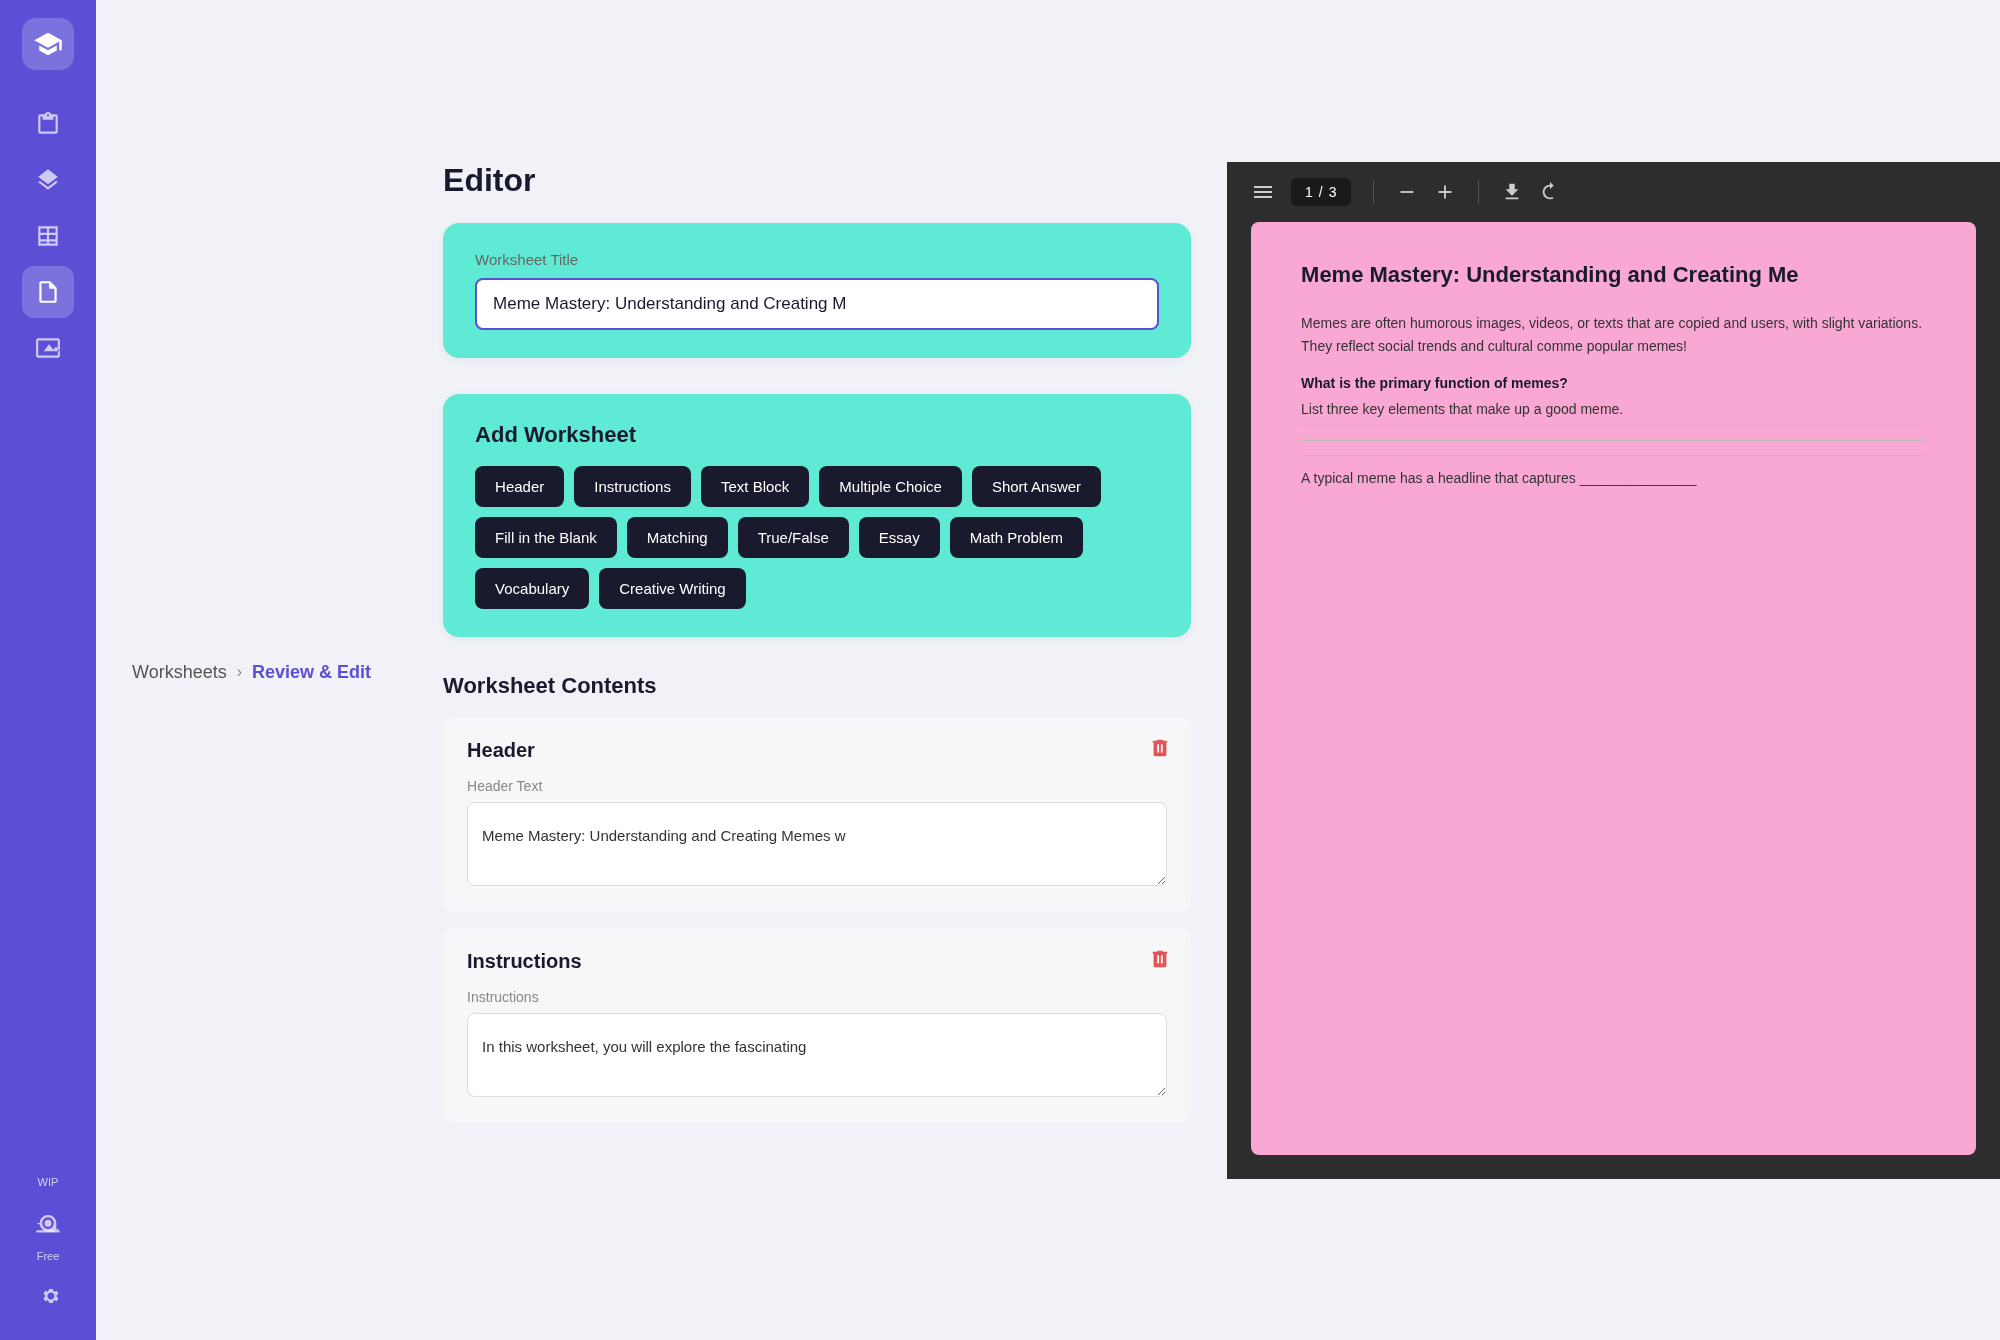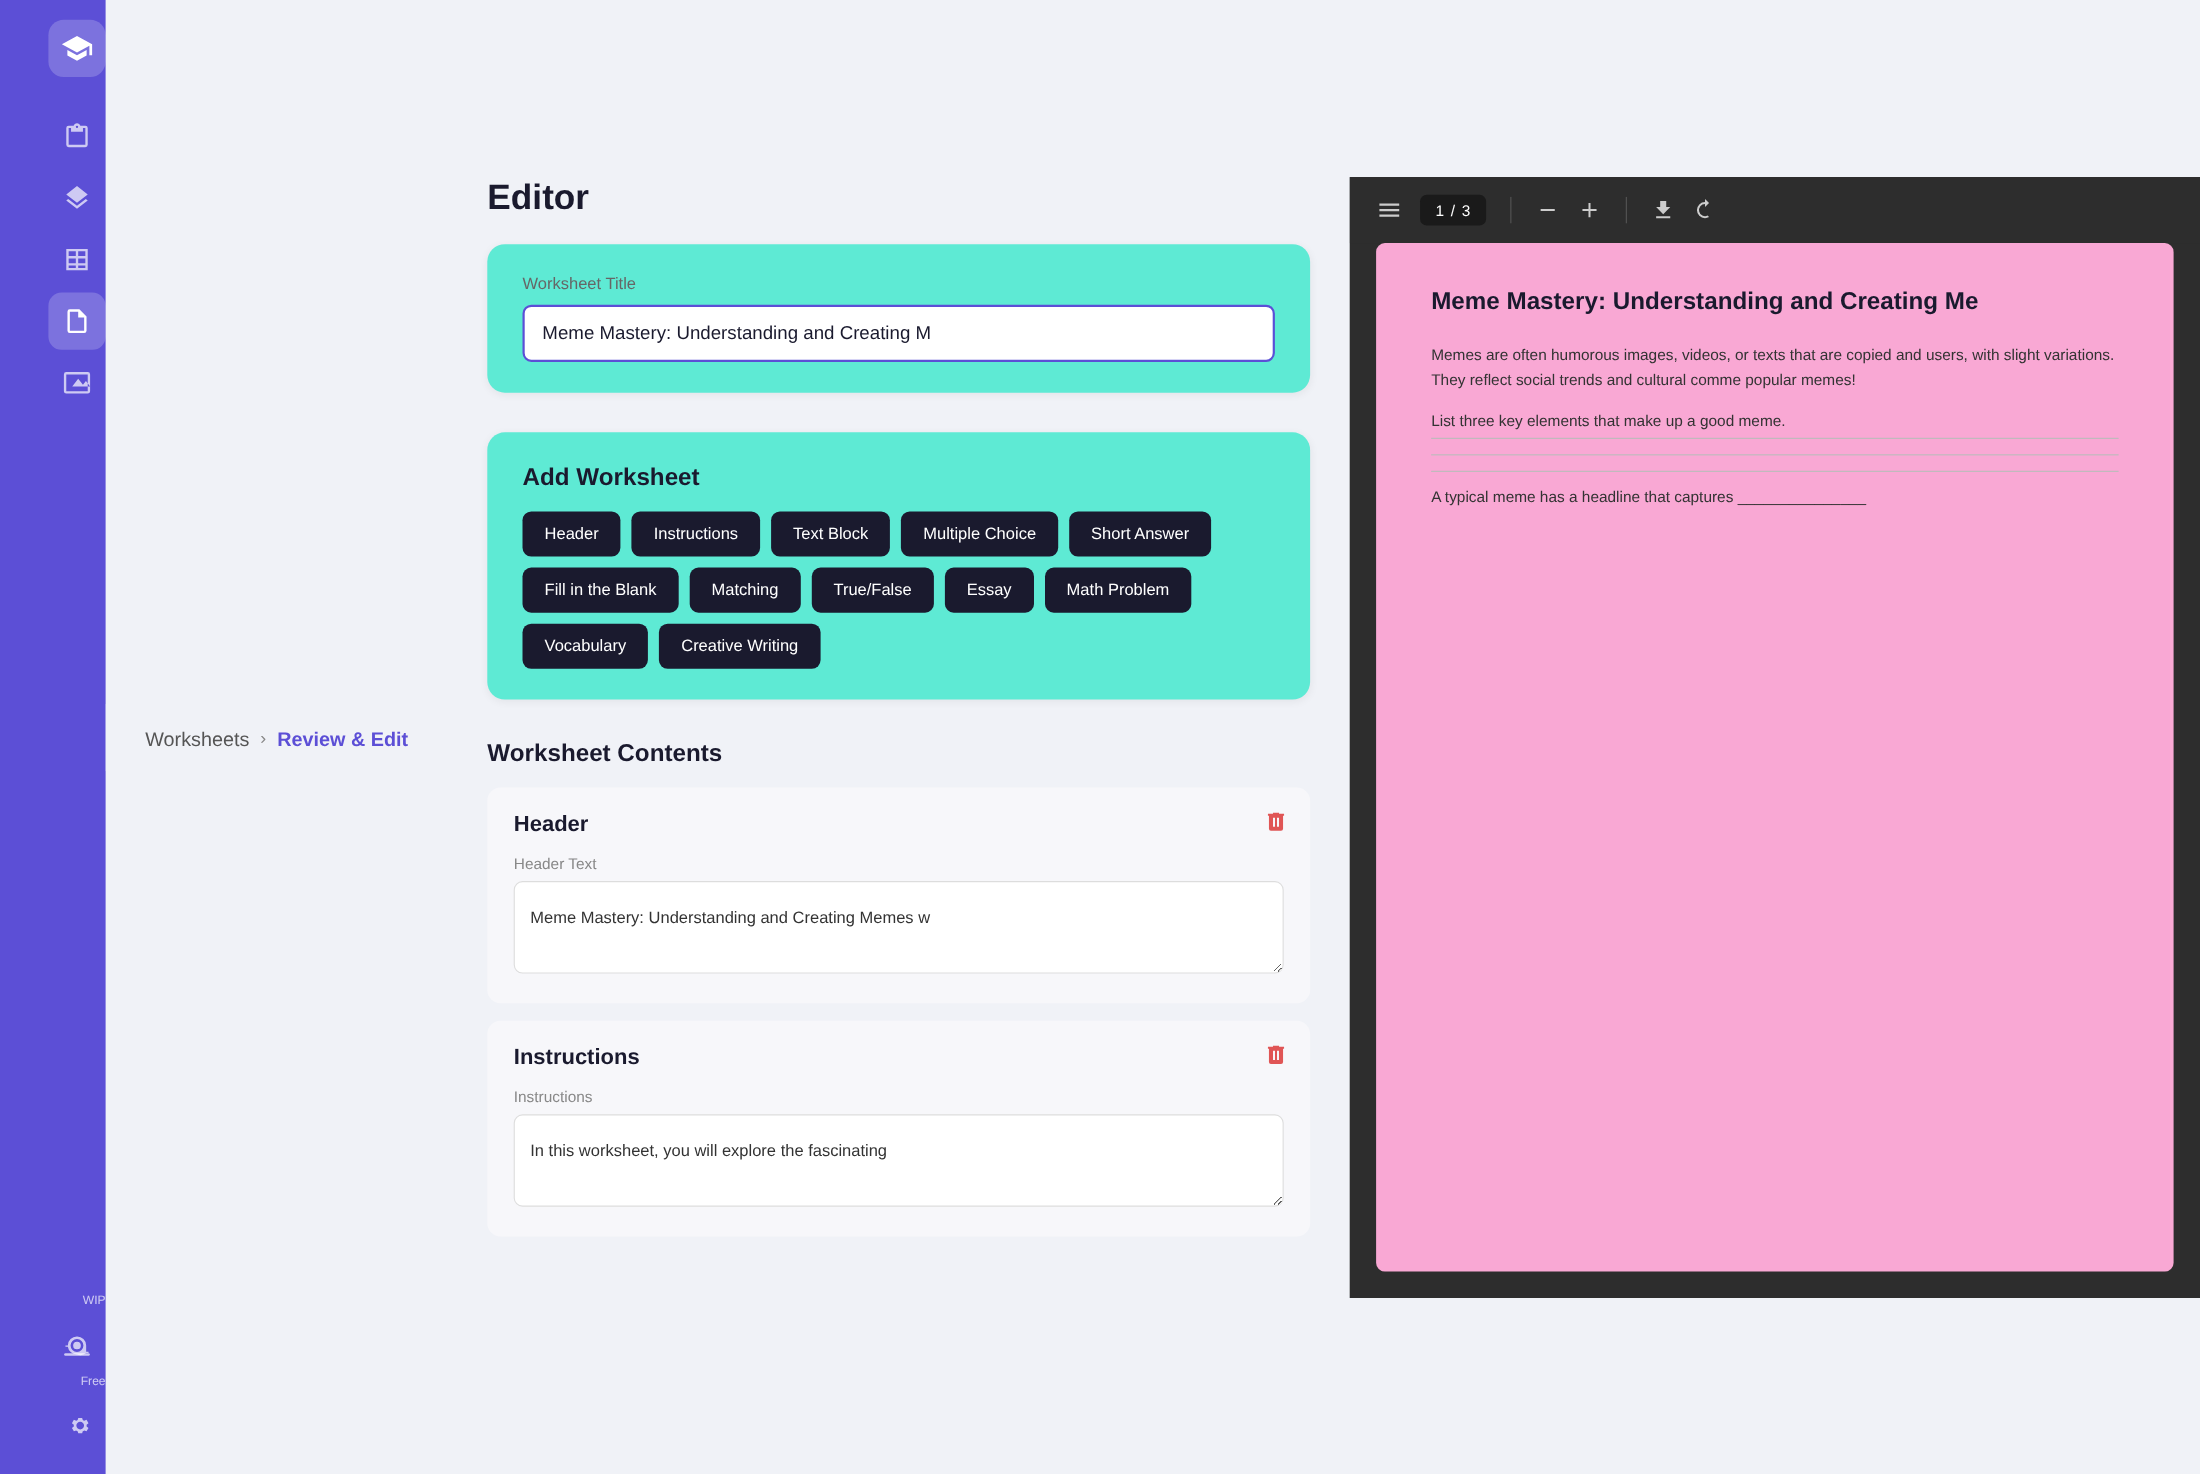--- a/index.html
+++ b/index.html
@@ -4,21 +4,21 @@
   <style>
     * { box-sizing: border-box; margin: 0; padding: 0; }
     body { font-family: -apple-system, BlinkMacSystemFont, 'Segoe UI', sans-serif; display: flex; height: 100vh; overflow: hidden; background: #f0f2f7; }
 
     
     .sidebar {
       width: 96px;
       background: #5c4fd6;
       display: flex;
       flex-direction: column;
-      align-items: flex-end;
+      align-items: center;
       padding: 18px 0;
       gap: 0;
       flex-shrink: 0;
     }
     .sidebar-logo {
       width: 52px; height: 52px;
       background: rgba(255,255,255,0.2);
       border-radius: 14px;
       display: flex; align-items: center; justify-content: center;
       margin-bottom: 28px;
@@ -416,20 +416,21 @@
           </svg>
         </button>
       </div>
 
       <div class="preview-content">
         <div class="preview-doc-title">Meme Mastery: Understanding and Creating Me</div>
 
 
         <p class="preview-text">Memes are often humorous images, videos, or texts that are copied and users, with slight variations. They reflect social trends and cultural comme popular memes!</p>
 
+        <p class="preview-question">What is the primary function of memes?</p>
 
 
         <p class="preview-short-answer">List three key elements that make up a good meme.</p>
         <hr class="preview-line">
         <hr class="preview-line">
         <hr class="preview-line">
 
         <p class="preview-fill-blank">A typical meme has a headline that captures _______________</p>
       </div>
     </div>

